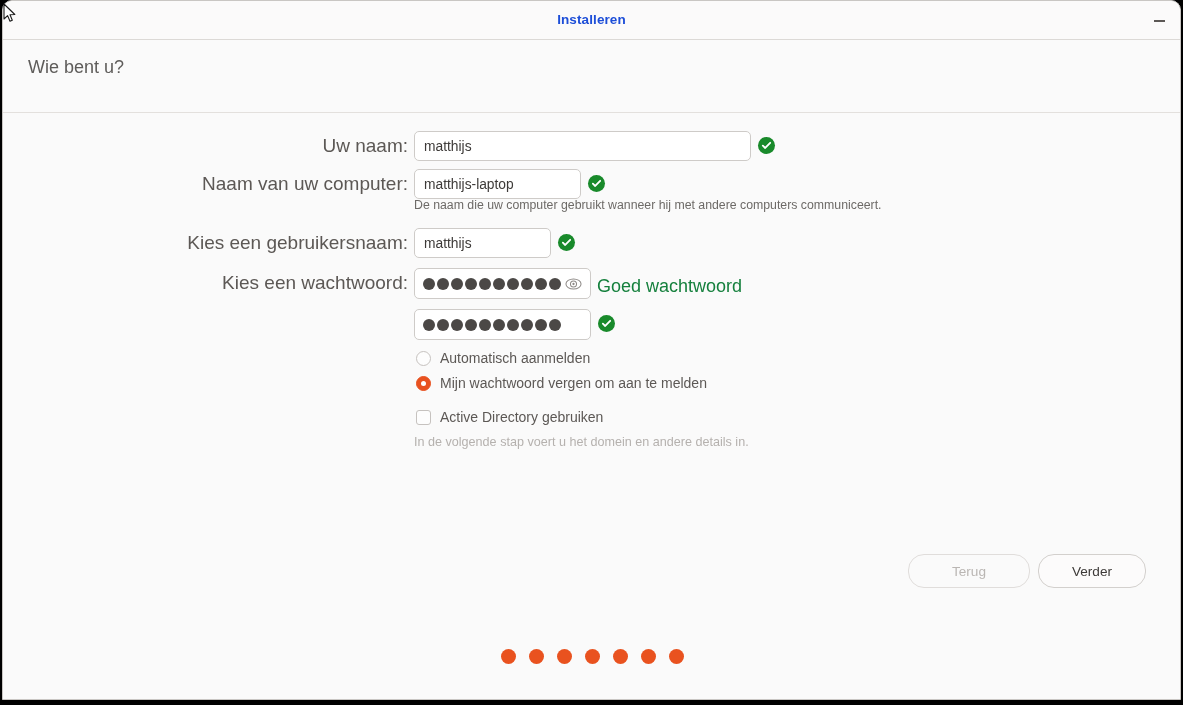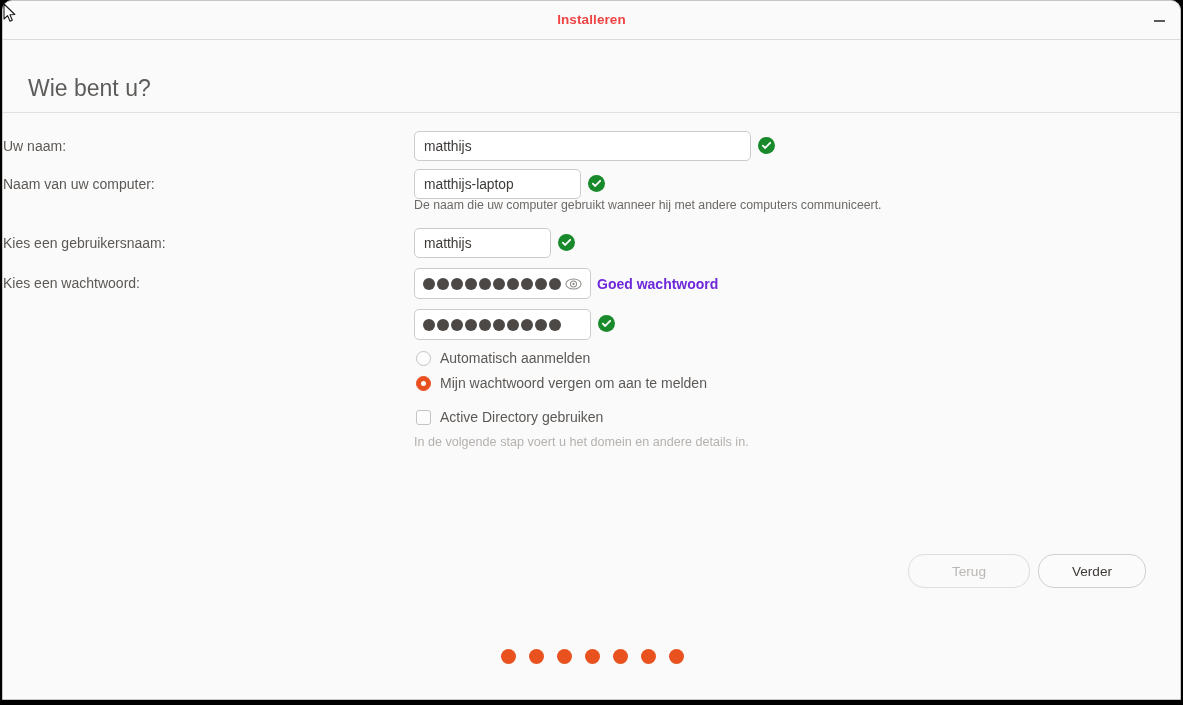--- a/index.html
+++ b/index.html
@@ -37,21 +37,21 @@
     border-top-left-radius: 9px;
     border-top-right-radius: 9px;
   }
   #title-text {
     position: absolute;
     left: 0; right: 0;
     top: 11px;
     text-align: center;
     font-size: 13.5px;
     font-weight: bold;
-    color: #ef4444;
+    color: #1d4ed8;
     letter-spacing: 0.1px;
   }
   #minimize-button {
     position: absolute;
     right: 10px;
     top: 9px;
     width: 22px;
     height: 22px;
     cursor: pointer;
     display: flex;
@@ -67,43 +67,43 @@
   
   #page-header {
     position: relative;
     height: 72px;
     border-bottom: 1px solid #e3e0dd;
     background: #fafafa;
   }
   #page-title {
     position: absolute;
     left: 25px;
-    top: 35px;
-    font-size: 23px;
+    top: 17px;
+    font-size: 18px;
     color: #5e5c5a;
     font-weight: normal;
   }
 
   
   #form-area {
     position: relative;
     height: 440px;
   }
   .row {
     position: absolute;
     left: 0;
     width: 100%;
     height: 30px;
   }
   .field-label {
     position: absolute;
     left: 0;
     width: 405px;
-    text-align: left;
-    font-size: 14px;
+    text-align: right;
+    font-size: 19px;
     color: #5c5855;
     line-height: 30px;
   }
   .entry {
     position: absolute;
     left: 411px;
     height: 30px;
     box-sizing: border-box;
     background: #ffffff;
     border: 1px solid #cecbc8;
@@ -172,23 +172,23 @@
     position: absolute;
     right: 8px;
     top: 50%;
     transform: translateY(-50%);
     width: 17px;
     height: 17px;
     cursor: pointer;
   }
   .pw-strength {
     position: absolute;
-    font-size: 14px;
-    font-weight: bold;
-    color: #6d28d9;
+    font-size: 18px;
+    font-weight: normal;
+    color: #15803d;
   }
 
   
   .opt-row {
     position: absolute;
     left: 413px;
     display: flex;
     align-items: center;
     cursor: pointer;
   }

